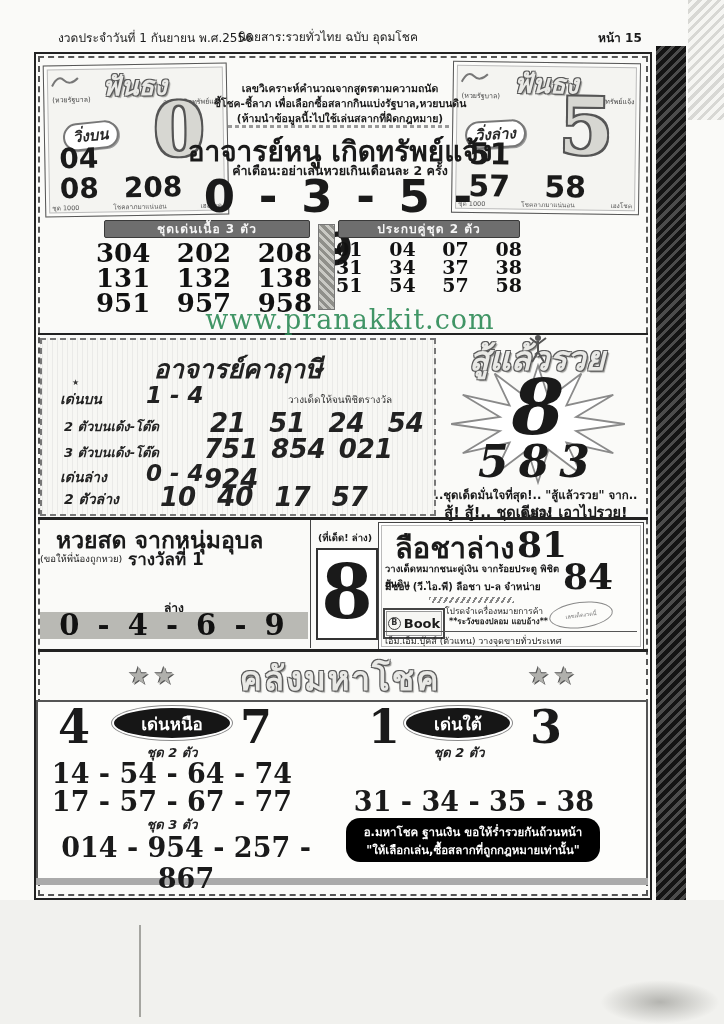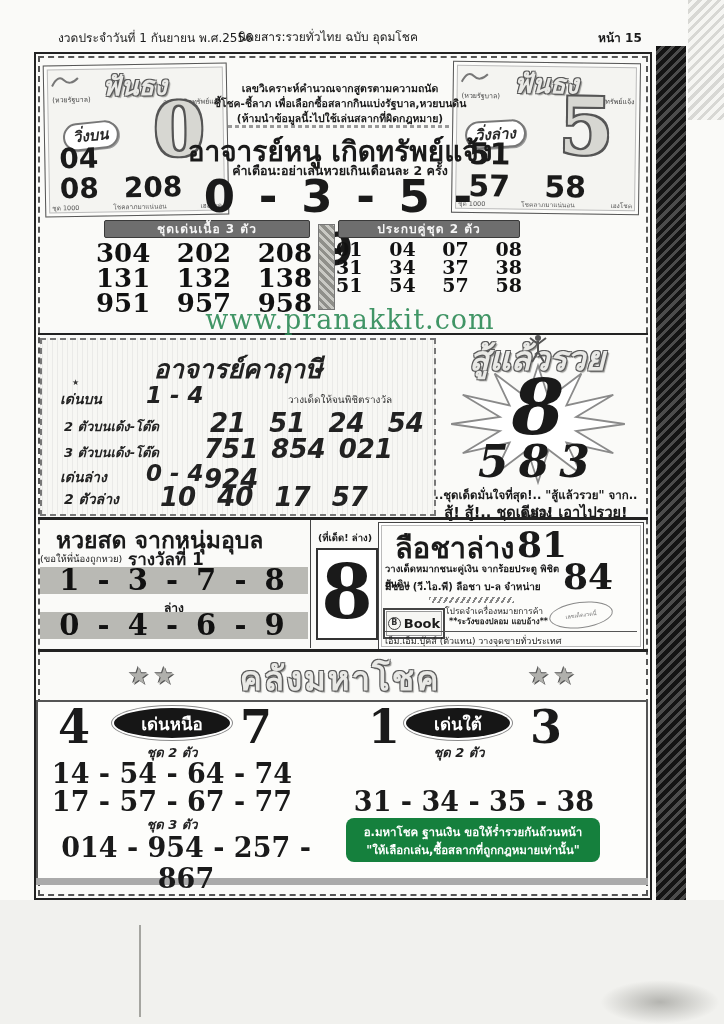--- a/index.html
+++ b/index.html
@@ -16,21 +16,21 @@
   .ticket{border:1px solid #555;background:#f4f4f1;box-shadow:inset 0 0 0 3px #fcfcfa,inset 0 0 0 4px #bbb;}
   .runbadge{border:2px solid #777;border-radius:14px;padding:0 8px;font-weight:bold;font-style:italic;color:#2a2a2a;background:#fff;box-shadow:1px 1px 0 #999;display:inline-block;}
   .thead{background:#6e6e6e;color:#f5f5f5;font-weight:bold;text-align:center;border:1px solid #3a3a3a;border-radius:2px;font-size:12px;line-height:16px;letter-spacing:1px;}
   .trow{display:flex;justify-content:space-between;font-family:"DejaVu Serif",serif;font-weight:bold;color:#111;}
   .xdiv{background:repeating-linear-gradient(45deg,#8f8f8a 0 3px,#c9c9c4 3px 6px);border:1px solid #777;}
   .wm{color:#2e8b57;font-family:"DejaVu Serif",serif;letter-spacing:1px;opacity:.9;}
   .dashedbox{border:2px dashed #777;background:#f7f7f4;background-image:repeating-linear-gradient(90deg,rgba(0,0,0,.05) 0 1px,transparent 1px 5px);}
   .hand{font-style:italic;font-weight:bold;color:#222;}
   .numband{background:#b9b9b4;font-family:"DejaVu Serif",serif;font-weight:bold;text-align:center;color:#111;}
   .oval{background:#161616;color:#fff;border-radius:50%;display:flex;align-items:center;justify-content:center;font-weight:bold;box-shadow:0 0 0 2px #fff,0 0 0 3px #8a8a8a;}
-  .darkbox{background:#15803d;color:#fff;text-align:center;border-radius:8px;}
+  .darkbox{background:#000000;color:#fff;text-align:center;border-radius:14px;}
   .divline{background:#222;}
   .stamp{border:1px solid #8a8a8a;border-radius:50%;transform:rotate(-7deg);color:#777;text-align:center;}
   .bookbox{border:2px solid #444;box-shadow:inset 0 0 0 1px #fff,inset 0 0 0 2px #999;background:#f6f6f3;display:flex;align-items:center;justify-content:center;gap:3px;}
   .bico{display:inline-flex;width:11px;height:11px;border:1px solid #444;border-radius:50%;font-size:8px;line-height:10px;justify-content:center;font-weight:bold;color:#333;}
   .stars{color:#b0b0ac;text-shadow:-1px -1px 0 #555,1px 1px 0 #555;letter-spacing:4px;font-weight:bold;}
   .smallnote{color:#333;}
   .strip{background:repeating-linear-gradient(135deg,#141414 0 4px,#4c4c4c 4px 7px);}
   .hatchlight{background:repeating-linear-gradient(135deg,#cfcfcb 0 3px,#f4f4f1 3px 7px);}
 </style>
 </head>
@@ -173,21 +173,20 @@
   <div class="abs serif b i ctr" style="left:440px;top:368px;width:196px;font-size:76px;line-height:80px;">8</div>
   <div class="abs serif b i ctr" style="left:444px;top:436px;width:190px;font-size:44px;letter-spacing:10px;">583</div>
   <div class="abs b ctr" style="left:424px;top:486px;width:224px;font-size:11.5px;">..ชุดเด็ดมั่นใจที่สุด!.. "สู้แล้วรวย" จาก.. อ.อ๋อง</div>
   <div class="abs b ctr" style="left:424px;top:500px;width:224px;font-size:14.5px;">สู้! สู้!.. ชุดเดียว! เอาไปรวย!</div>
 
   <div class="abs divline" style="left:38px;top:517px;width:610px;height:3px;"></div>
 
   <div class="abs b" style="left:56px;top:522px;font-size:23px;">หวยสด จากหนุ่มอุบล</div>
   <div class="abs" style="left:40px;top:551px;font-size:9.5px;">(ขอให้พี่น้องถูกหวย)</div>
   <div class="abs b" style="left:128px;top:545px;font-size:17px;">รางวัลที่ 1</div>
-  <div class="abs numband" style="left:40px;top:567px;width:268px;height:27px;font-size:29px;line-height:27px;letter-spacing:4px;">1 - 3 - 7 - 8</div>
   <div class="abs b ctr" style="left:40px;top:598px;width:268px;font-size:12px;">ล่าง</div>
   <div class="abs numband" style="left:40px;top:612px;width:268px;height:27px;font-size:29px;line-height:27px;letter-spacing:4px;">0 - 4 - 6 - 9</div>
   <div class="abs" style="left:310px;top:520px;width:1px;height:128px;background:#444;"></div>
 
   <div class="abs b ctr" style="left:310px;top:530px;width:70px;font-size:9.5px;">(ที่เด็ด! ล่าง)</div>
   <div class="abs" style="left:316px;top:548px;width:58px;height:88px;border:2px solid #333;background:#fff;">
     <div class="serif b ctr" style="font-size:74px;line-height:84px;">8</div>
   </div>
 
   <div class="abs" style="left:378px;top:522px;width:264px;height:126px;border:1px solid #444;box-shadow:inset 0 0 0 2px #fff,inset 0 0 0 3px #bbb;background:#fcfcfa;">

